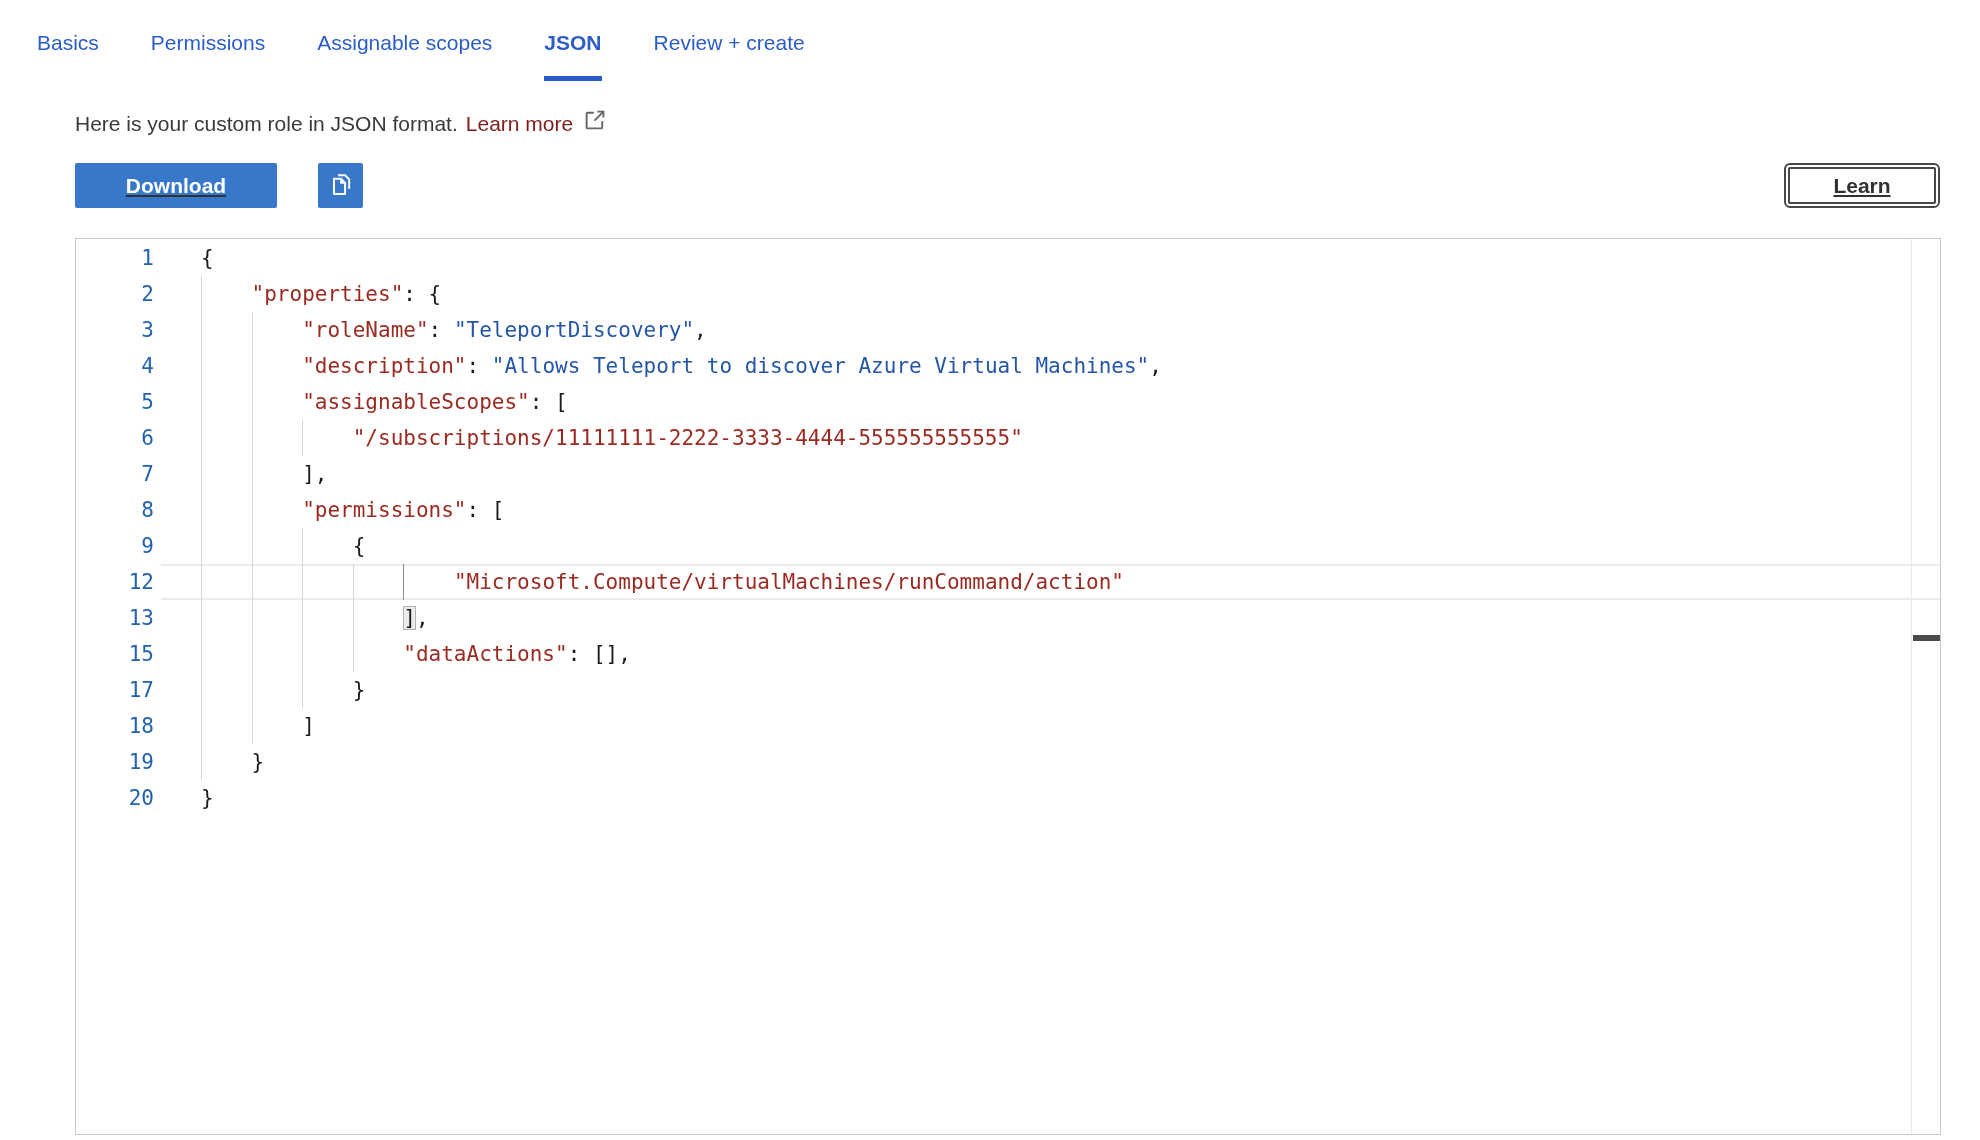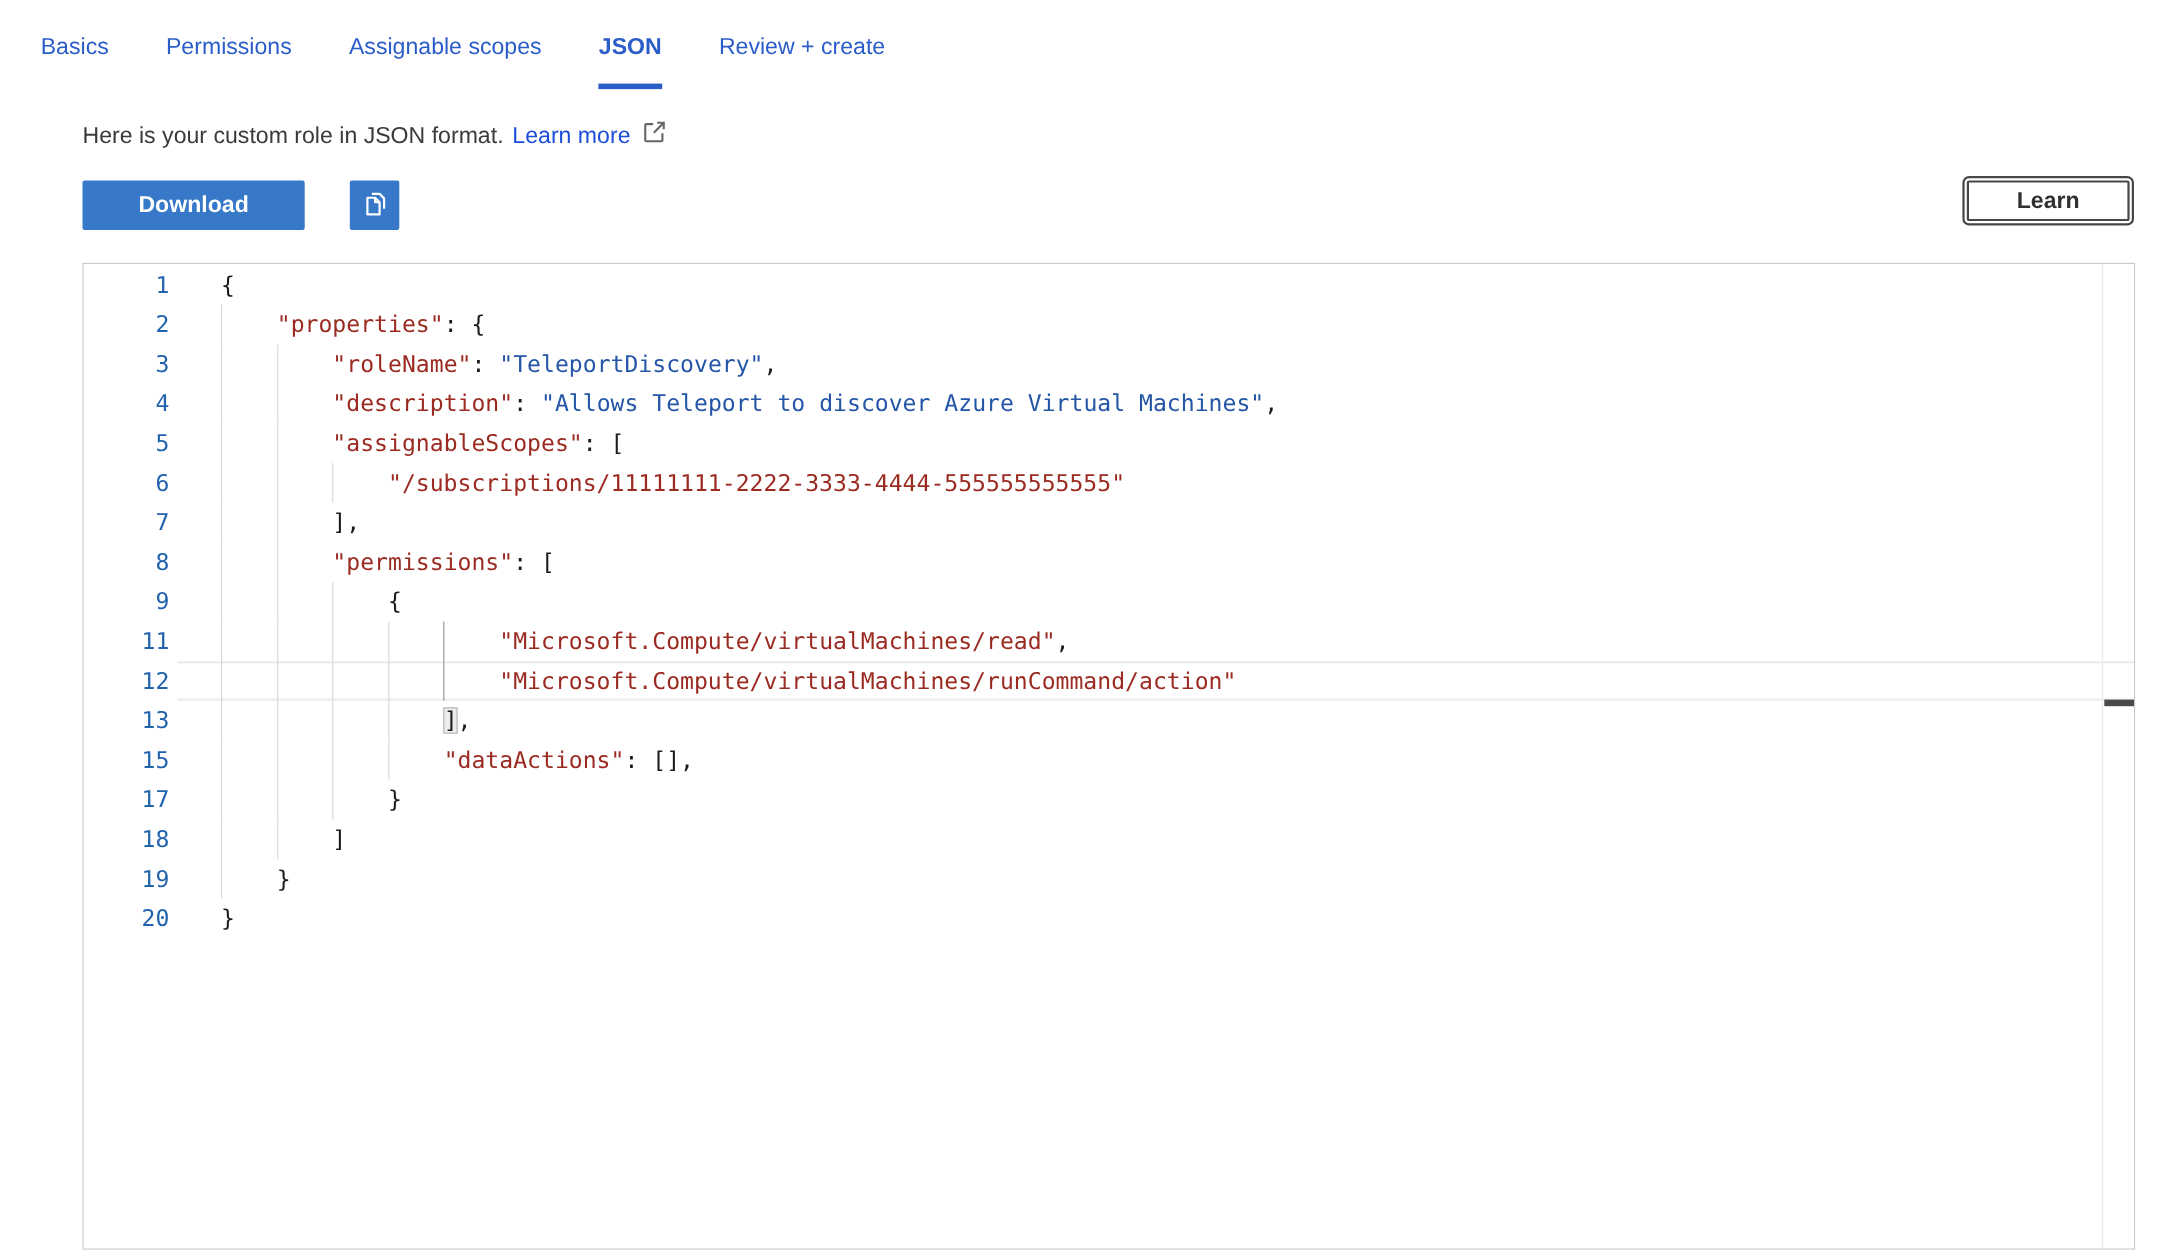--- a/index.html
+++ b/index.html
@@ -5,25 +5,25 @@
   html,body{margin:0;padding:0;background:#ffffff;}
   body{width:1980px;height:1140px;overflow:hidden;font-family:"Liberation Sans",sans-serif;color:#323130;}
 
   
   .tabs{display:flex;gap:52px;padding:30px 0 0 37px;}
   .tab{font-size:21px;line-height:26px;color:#2b5dc9;padding-bottom:20px;border-bottom:5px solid transparent;cursor:pointer;}
   .tab.active{font-weight:bold;border-bottom-color:#2b5dc9;text-align:right;}
 
   
   .subtitle{margin:27px 0 0 75px;font-size:21px;line-height:28px;color:#3a3a3a;display:flex;align-items:center;gap:8px;}
-  .subtitle a{color:#1d4ed8;text-decoration:none;cursor:pointer;}
+  .subtitle a{color:#7f1d1d;text-decoration:none;cursor:pointer;}
   .ext-icon{display:inline-block;margin-left:2px;}
 
   
-  .toolbar{margin:24px 39px 0 75px;display:flex;align-items:flex-start;}
+  .toolbar{margin:24px 39px 0 75px;display:flex;align-items:center;text-decoration:underline;}
   .btn-download{width:202px;height:45px;background:#3778c9;color:#fff;border:none;border-radius:2px;
     font-family:"Liberation Sans",sans-serif;font-size:21px;font-weight:bold;cursor:pointer;}
   .btn-copy{width:45px;height:45px;margin-left:41px;background:#3778c9;border:none;border-radius:2px;
     display:flex;align-items:center;justify-content:center;cursor:pointer;}
   .spacer{flex:1;}
   .btn-edit{width:148px;height:37px;background:#fff;color:#323130;border:2px solid #474747;border-radius:2px;
     outline:2px solid #474747;outline-offset:2px;margin-right:5px;
     font-family:"Liberation Sans",sans-serif;font-size:21px;font-weight:bold;cursor:pointer;}
 
   
@@ -113,24 +113,20 @@
         <div class="code"><i class="guide" style="left: 0ch;"></i><i class="guide" style="left: 4ch;"></i><span>        </span><span class="tk-p">],</span></div>
       </div>
       <div class="line">
         <div class="ln">8</div>
         <div class="code"><i class="guide" style="left: 0ch;"></i><i class="guide" style="left: 4ch;"></i><span>        </span><span class="tk-r">"permissions"</span><span class="tk-p">: [</span></div>
       </div>
       <div class="line">
         <div class="ln">9</div>
         <div class="code"><i class="guide" style="left: 0ch;"></i><i class="guide" style="left: 4ch;"></i><i class="guide" style="left: 8ch;"></i><span>            </span><span class="tk-p">{</span></div>
       </div>
-      <div class="line">
-        <div class="ln">11</div>
-        <div class="code"><i class="guide" style="left: 0ch;"></i><i class="guide" style="left: 4ch;"></i><i class="guide" style="left: 8ch;"></i><i class="guide" style="left: 12ch;"></i><i class="guide active" style="left: 16ch;"></i><span>                    </span><span class="tk-r">"Microsoft.Compute/virtualMachines/read"</span><span class="tk-p">,</span></div>
-      </div>
       <div class="line current">
         <div class="ln">12</div>
         <div class="code"><i class="guide" style="left: 0ch;"></i><i class="guide" style="left: 4ch;"></i><i class="guide" style="left: 8ch;"></i><i class="guide" style="left: 12ch;"></i><i class="guide active" style="left: 16ch;"></i><span>                    </span><span class="tk-r">"Microsoft.Compute/virtualMachines/runCommand/action"</span></div>
       </div>
       <div class="line">
         <div class="ln">13</div>
         <div class="code"><i class="guide" style="left: 0ch;"></i><i class="guide" style="left: 4ch;"></i><i class="guide" style="left: 8ch;"></i><i class="guide" style="left: 12ch;"></i><span>                </span><span class="tk-m">]</span><span class="tk-p">,</span></div>
       </div>
       <div class="line">
         <div class="ln">15</div>

